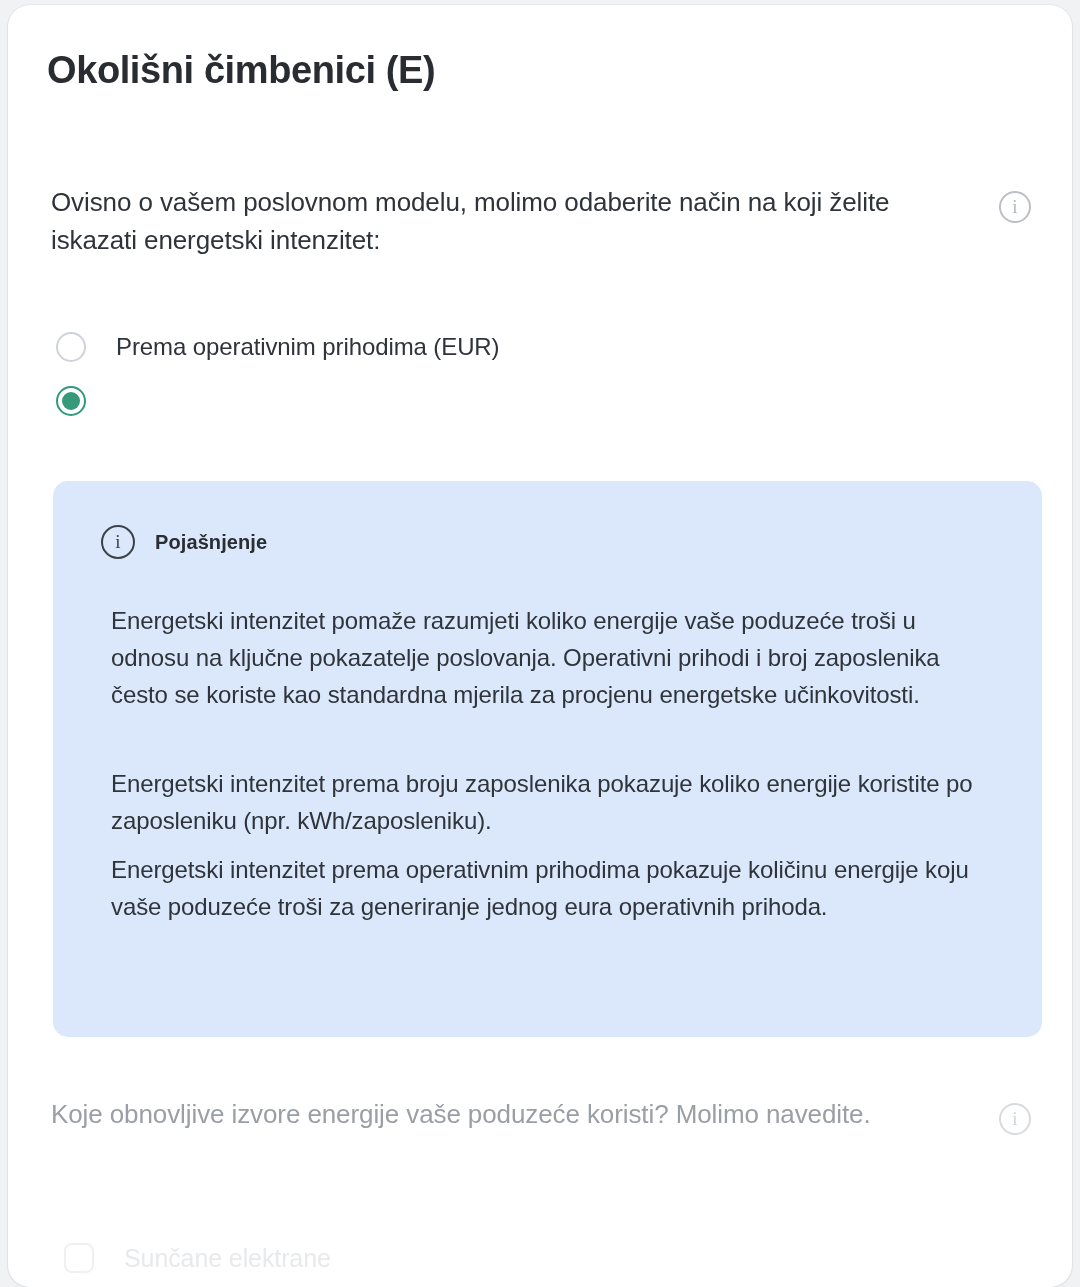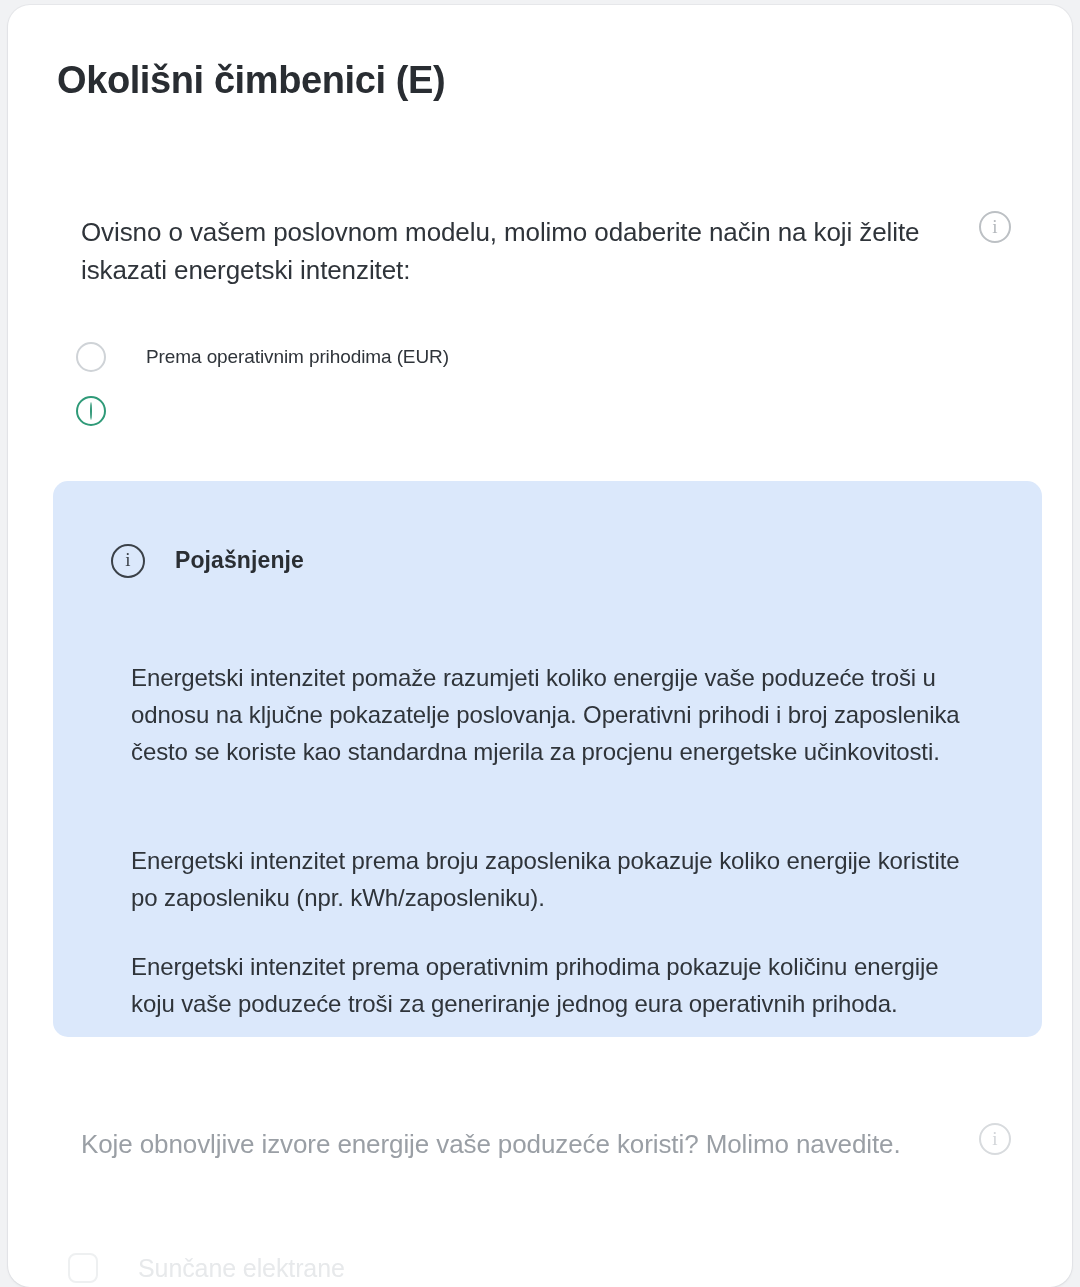--- a/index.html
+++ b/index.html
@@ -1,15 +1,15 @@
 <!DOCTYPE html>
 <html><head>
 <meta charset="utf-8">
 <style>
-  * { box-sizing: border-box; margin: 0; padding: 12px; }
+  * { box-sizing: border-box; margin: 0; padding: 2px; }
 
   html, body {
     width: 1080px;
     height: 1287px;
     overflow: hidden;
   }
 
   body {
     background: #f1f2f4;
     font-family: "Liberation Sans", sans-serif;
@@ -118,21 +118,21 @@
     border-color: #2f9a78;
   }
   .radio-row.selected .radio-dot::after {
     content: "";
     width: 18px;
     height: 18px;
     border-radius: 50%;
     background: #35997a;
   }
   .radio-label {
-    font-size: 19px;
+    font-size: 24px;
     color: #2f343a;
     margin-left: 28px;
     letter-spacing: -0.1px;
   }
 
   
   .callout {
     position: absolute;
     left: 45px;
     top: 476px;
@@ -150,21 +150,21 @@
   }
   .callout-head .info-circle {
     margin-top: 0;
     border-color: #3b4148;
     width: 34px;
     height: 34px;
     cursor: default;
   }
   .callout-head .info-circle .glyph { color: #3b4148; }
   .callout-title {
-    font-size: 23px;
+    font-size: 20px;
     font-weight: bold;
     color: #2a2e33;
     letter-spacing: 0.1px;
   }
   .callout-body {
     font-size: 24px;
     line-height: 1.54;
     color: #2f343a;
     letter-spacing: -0.1px;
   }
@@ -175,21 +175,21 @@
   .q-block-2 {
     position: absolute;
     left: 37px;
     top: 1084px;
     width: 990px;
   }
 
   
   .check-list {
     position: absolute;
-    left: 32px;
+    left: 48px;
     top: 1228px;
     width: 900px;
   }
   .check-row {
     display: flex;
     align-items: center;
     height: 46px;
     cursor: pointer;
   }
   .check-box {

